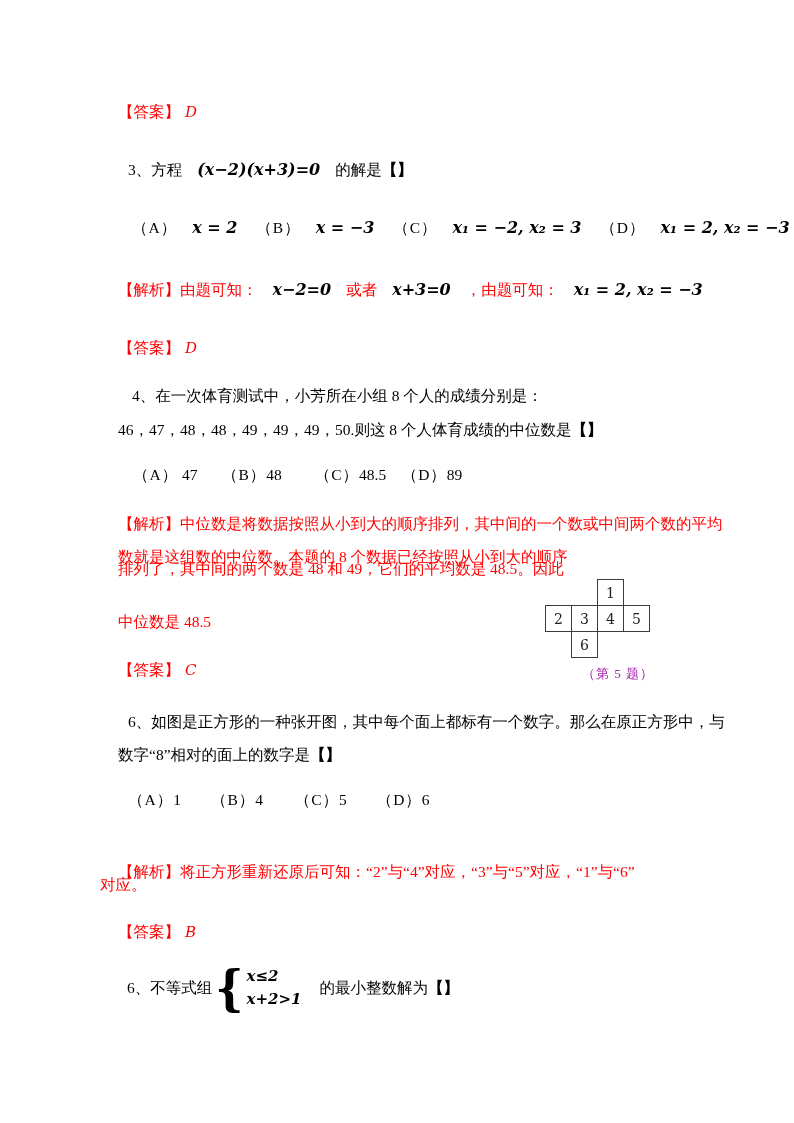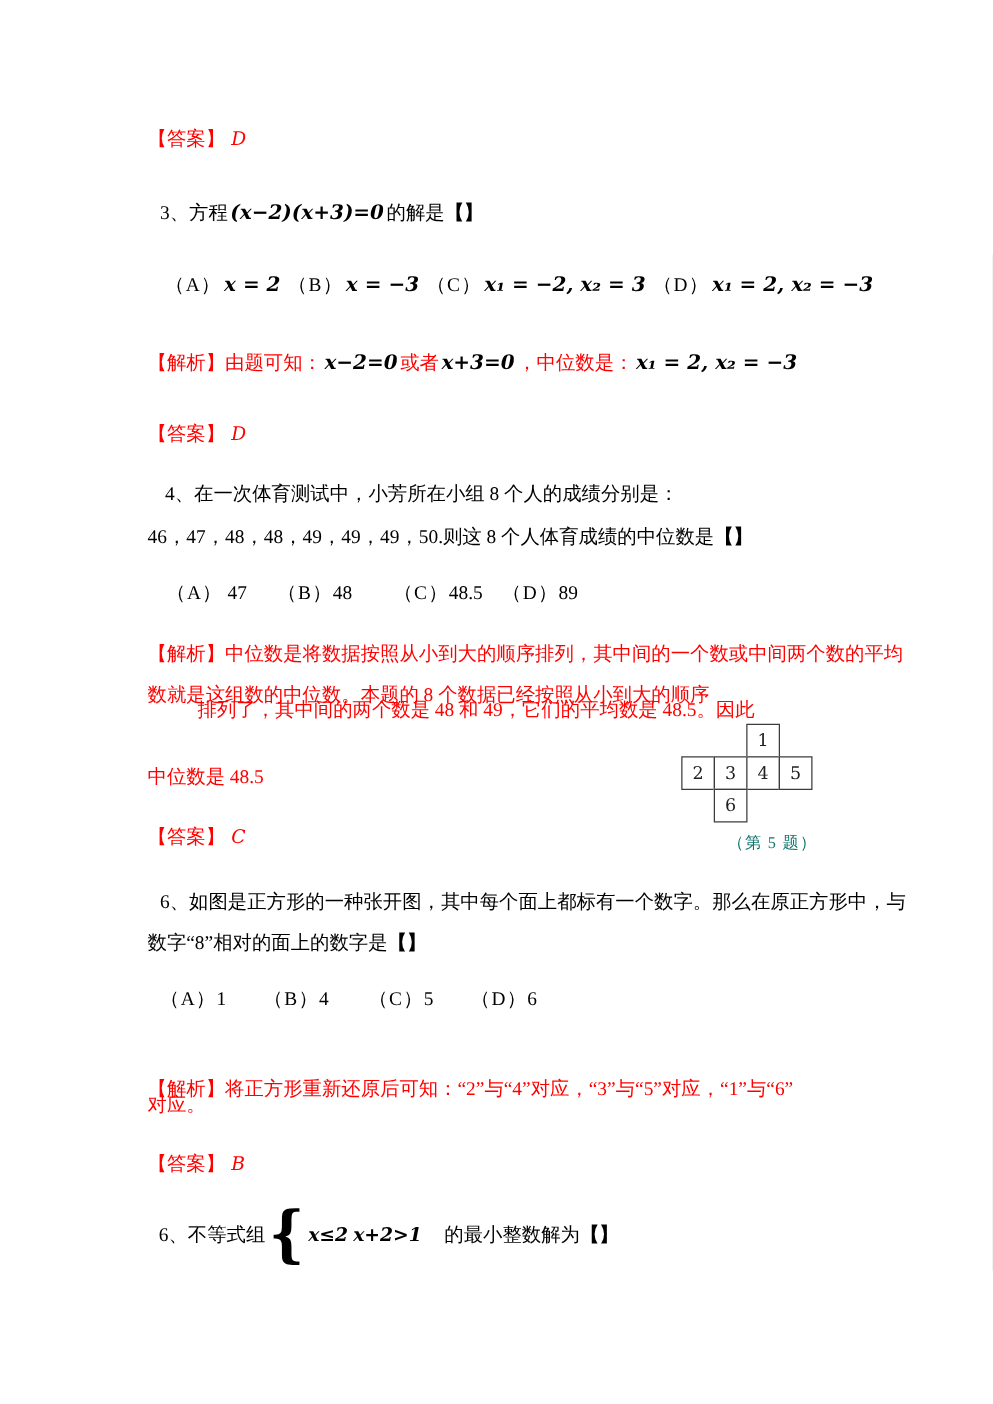--- a/index.html
+++ b/index.html
@@ -6,21 +6,21 @@
   .page{
     position:relative;width:794px;height:1123px;background:#ffffff;
     margin:0 auto;overflow:hidden;
     font-family:"Liberation Serif","DejaVu Serif",serif;
     color:#000;font-size:15.5px;
   }
   .line{position:absolute;white-space:nowrap;line-height:21px;}
   .red{color:#ff0000;}
   .math{
     font-family:"DejaVu Serif",serif;font-style:italic;font-weight:bold;
-    font-size:16px;margin:0 2px;letter-spacing:0;
+    font-size:16px;margin:0 15px;letter-spacing:0;
   }
   .math.blk{color:#000;}
   .bk{font-weight:bold;}
   .ansv{
     font-family:"DejaVu Serif",serif;font-style:italic;font-size:15px;
     margin-left:5px;
   }
   .opt{display:inline-block;}
   
   .optrow-q3 .opt:nth-child(1){min-width:85px;}
@@ -42,32 +42,32 @@
     font-family:"DejaVu Serif",serif;font-size:14px;color:#222;
   }
   .cell.c1{left:52px;top:0;}
   .cell.c2{left:0;top:26px;}
   .cell.c3{left:26px;top:26px;}
   .cell.c4{left:52px;top:26px;}
   .cell.c5{left:78px;top:26px;}
   .cell.c6{left:26px;top:52px;}
   .cube-caption{
     position:absolute;left:18px;top:86px;width:110px;text-align:center;
-    font-size:13px;color:#0f766e;letter-spacing:1px;white-space:nowrap;
+    font-size:13px;color:#a21caf;letter-spacing:1px;white-space:nowrap;
   }
   
   .ineq-row{
     position:absolute;left:127px;top:961px;height:54px;
     display:flex;align-items:center;
   }
   .brace{
     font-family:"DejaVu Serif",serif;font-weight:bold;font-size:44px;
     line-height:54px;transform:scaleY(1.12);margin:0 1px 0 3px;
   }
-  .ineq-col{display:flex;flex-direction:row;justify-content:center;}
+  .ineq-col{display:flex;flex-direction:column;justify-content:center;}
   .ineq-col .math{font-size:15px;line-height:19px;margin:2px 2px;}
   .ineq-suffix{margin-left:16px;}
 </style>
 </head>
 <body>
 
 <div class="page">
 
   <div class="line red" style="left:118px;top:101px;">
     <span>【答案】</span><span class="ansv">D</span>
@@ -78,21 +78,21 @@
   </div>
 
   <div class="line optrow-q3" style="left:132px;top:217px;">
     <span class="opt"><span class="optlabel">（A）</span><span class="math blk">x = 2</span></span>
     <span class="opt"><span class="optlabel">（B）</span><span class="math blk">x = −3</span></span>
     <span class="opt"><span class="optlabel">（C）</span><span class="math blk">x₁ = −2, x₂ = 3</span></span>
     <span class="opt"><span class="optlabel">（D）</span><span class="math blk">x₁ = 2, x₂ = −3</span></span>
   </div>
 
   <div class="line" style="left:118px;top:279px;">
-    <span class="red">【解析】由题可知：</span><span class="math blk">x−2=0</span><span class="red">或者</span><span class="math blk">x+3=0</span><span class="red">，中位数是：</span><span class="math blk">x₁ = 2, x₂ = −3</span>
+    <span class="red">【解析】由题可知：</span><span class="math blk">x−2=0</span><span class="red">或者</span><span class="math blk">x+3=0</span><span class="red">，由题可知：</span><span class="math blk">x₁ = 2, x₂ = −3</span>
   </div>
 
   <div class="line red" style="left:118px;top:337px;">
     <span>【答案】</span><span class="ansv">D</span>
   </div>
 
   <div class="line" style="left:132px;top:385px;">
     <span>4、在一次体育测试中，小芳所在小组 8 个人的成绩分别是：</span>
   </div>
   <div class="line" style="left:118px;top:419px;">
@@ -105,21 +105,21 @@
     <span class="opt"><span class="optlabel">（C）</span><span>48.5</span></span>
     <span class="opt"><span class="optlabel">（D）</span><span>89</span></span>
   </div>
 
   <div class="line red" style="left:118px;top:513px;">
     <span>【解析】中位数是将数据按照从小到大的顺序排列，其中间的一个数或中间两个数的平均</span>
   </div>
   <div class="line red" style="left:118px;top:546px;">
     <span>数就是这组数的中位数。本题的 8 个数据已经按照从小到大的顺序</span>
   </div>
-  <div class="line red" style="left:118px;top:558px;margin-left:40px;">
+  <div class="line red" style="left:118px;top:558px;">
     <span>排列了，其中间的两个数是 48 和 49，它们的平均数是 48.5。因此</span>
   </div>
   <div class="line red" style="left:118px;top:611px;">
     <span>中位数是 48.5</span>
   </div>
 
   <div class="line red" style="left:118px;top:659px;">
     <span>【答案】</span><span class="ansv">C</span>
   </div>
 
@@ -143,21 +143,21 @@
   <div class="line optrow-q5" style="left:128px;top:789px;">
     <span class="opt"><span class="optlabel">（A）</span><span>1</span></span>
     <span class="opt"><span class="optlabel">（B）</span><span>4</span></span>
     <span class="opt"><span class="optlabel">（C）</span><span>5</span></span>
     <span class="opt"><span class="optlabel">（D）</span><span>6</span></span>
   </div>
 
   <div class="line red" style="left:118px;top:841px;margin-top:20px;">
     <span>【解析】将正方形重新还原后可知：“2”与“4”对应，“3”与“5”对应，“1”与“6”</span>
   </div>
-  <div class="line red" style="left:118px;top:874px;">
+  <div class="line red" style="left:100px;top:874px;">
     <span>对应。</span>
   </div>
 
   <div class="line red" style="left:118px;top:921px;">
     <span>【答案】</span><span class="ansv">B</span>
   </div>
 
   <div class="ineq-row">
     <span>6、不等式组</span>
     <span class="brace">{</span>

